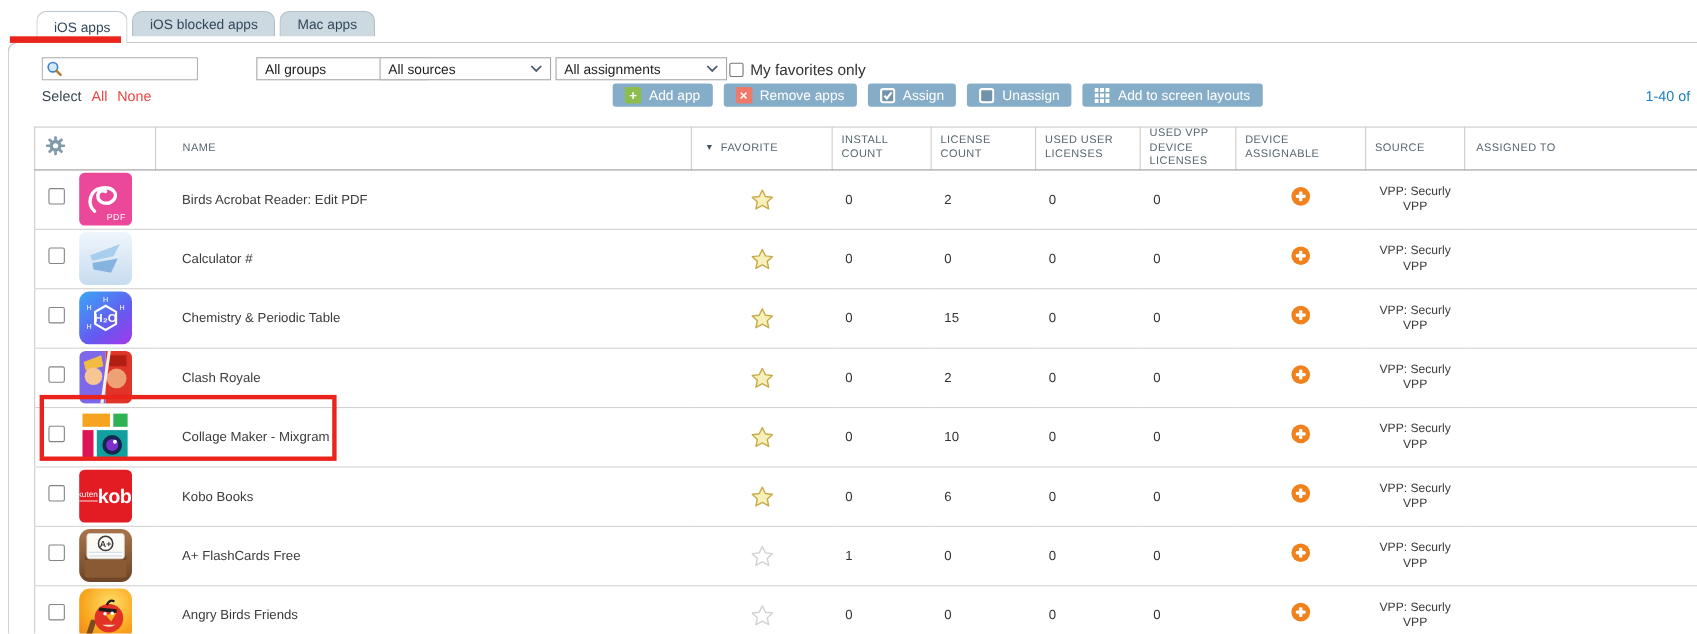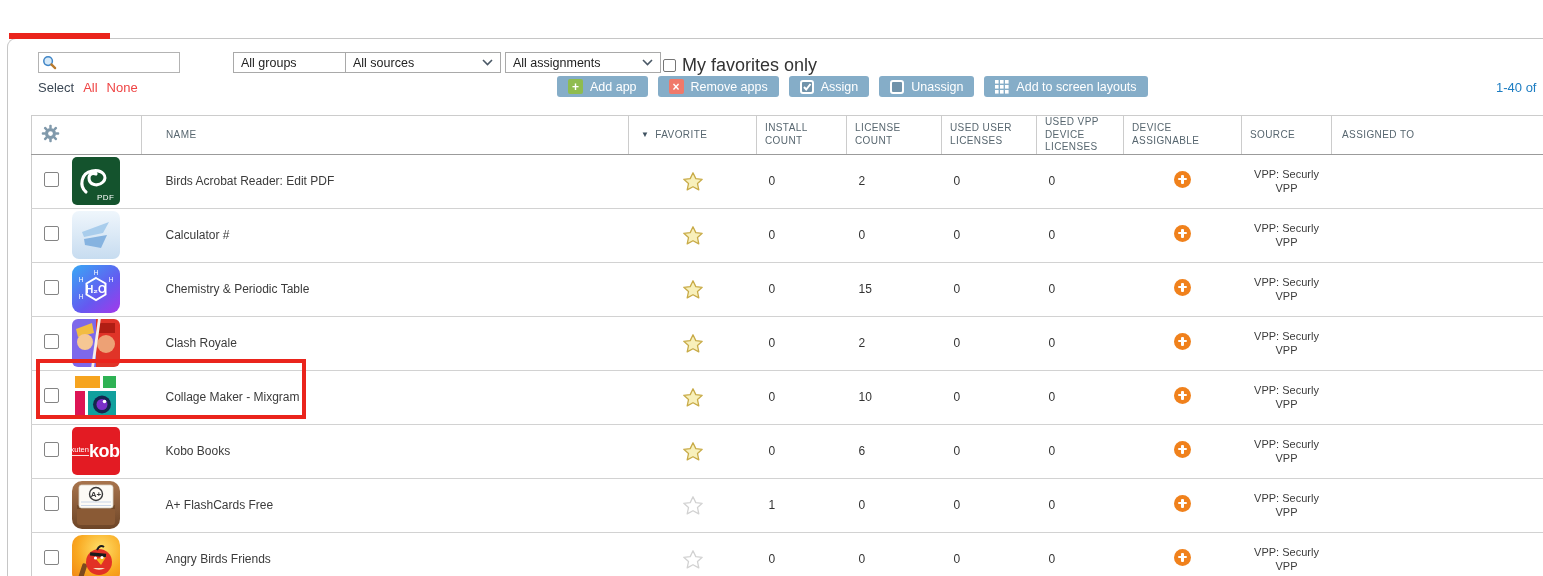--- a/index.html
+++ b/index.html
@@ -17,21 +17,21 @@
   .panel { position:absolute; left:7px; top:38px; width:1545px; height:545px; background:#fff;
            border-top:1px solid #c6c6c6; border-left:1px solid #c6c6c6; border-top-left-radius:9px; z-index:1; }
 
   
   .searchbox { position:absolute; left:38px; top:52px; width:142px; height:21px; z-index:8; }
   .searchbox input { width:100%; height:100%; border:1px solid #b3b3b3; padding:0 4px 0 23px; font-size:12px; color:#333; outline:none; }
   .searchbox .mag { position:absolute; left:4px; top:3px; }
   .dd { position:absolute; top:52px; width:156px; height:21px; border:1px solid #a9a9a9; background:#fff;
         display:flex; align-items:center; justify-content:space-between; padding:0 7px; font-size:12.5px; color:#222; z-index:8; cursor:default;}
   .dd-groups{ left:185px;margin-left:48px; } .dd-sources{ left:345px;justify-content:space-between; } .dd-assign{ left:505px; }
-  .favwrap { position:absolute; left:663px; top:55px; display:flex; align-items:center; gap:6px; font-size:18px; color:#333; z-index:8;}
+  .favwrap { position:absolute; left:663px; top:55px; display:flex; align-items:center; gap:6px; font-size:14px; color:#333; z-index:8;}
   .cb { width:13px; height:13px; border:1px solid #767676; border-radius:2px; background:#fff; display:inline-block; }
 
   
   .selectbar { position:absolute; left:38px; top:80px; display:flex; gap:9px; font-size:13px; color:#3b4754; z-index:8;}
   .link { color:#ef4444; cursor:pointer; }
   .actions { position:absolute; left:557px; top:76px; display:flex; gap:10px; z-index:8; }
   .btn { height:21px; background:#85adc8; color:#fff; font-size:12.5px; border-radius:3px;
          display:flex; align-items:center; gap:7px; padding:0 11px; border:none; cursor:pointer; white-space:nowrap;}
   .btn .sq { width:15px; height:15px; border-radius:2px; display:flex; align-items:center; justify-content:center;
              color:#fff; font-size:12px; font-weight:bold; line-height:1; }
@@ -64,41 +64,52 @@
   .plus-circle::before{ content:""; position:absolute; left:4px; top:7.2px; width:9px; height:2.6px; background:#fff; border-radius:1px;}
   .plus-circle::after { content:""; position:absolute; left:7.2px; top:4px; width:2.6px; height:9px; background:#fff; border-radius:1px;}
 
   .star{ display:inline-block; vertical-align:middle; cursor:pointer; }
   .star-gold polygon{ fill:#f8f0bb; stroke:#c8ab48; }
   .star-gray polygon{ fill:#ffffff; stroke:#d2d2d2; }
 
   
   .ai{ width:48px; height:48px; border-radius:7px; position:relative; overflow:hidden; display:block; }
   .ai svg{ display:block; width:100%; height:100%; }
-  .ai-adobe-acrobat{ background:#14532d; border-radius:5px; }
+  .ai-adobe-acrobat{ background:#ec4899; border-radius:5px; }
   .ai-adobe-acrobat .pdf{ position:absolute; right:5px; bottom:3px; color:#fff; font-size:8px; letter-spacing:.5px; }
   .ai-calculator{ background:linear-gradient(180deg,#eff6fc,#c7dcf0); }
   .ai-chemistry{ background:linear-gradient(140deg,#38a8f5 0%,#6559f0 60%,#a438ea 100%); border-radius:9px; }
   .ai-clash-royale{ border-radius:6px; }
   .ai-collage-maker{ background:#fff; }
   .ai-kobo{ background:#e31b23; border-radius:5px; display:flex; flex-direction:row; align-items:center; justify-content:center; }
   .kobo-r{ color:#fff; font-size:7.5px; border-bottom:1px solid rgba(255,255,255,.85); padding-bottom:1px; margin-bottom:1px; }
   .kobo-k{ color:#fff; font-size:18px; font-weight:bold; line-height:1; letter-spacing:-.5px; }
   .ai-flashcards{ background:linear-gradient(180deg,#a8744c,#6d4527); border-radius:10px; }
   .ai-angry-birds{ background:radial-gradient(circle at 60% 30%,#ffe06a,#f9a820 55%,#ef7d12 100%); border-radius:10px; }
 
   
   .ann-bar{ position:absolute; left:9px; top:33px; width:101px; height:6px; background:#ea241c; z-index:30; }
   .ann-box{ position:absolute; left:36px; top:359px; width:270px; height:60px; border:4px solid #ea241c; z-index:30; }
 </style>
 </head>
 <body>
 
 <div class="stage">
 
+  <div class="tabs">
+    <div class="tab active">
+        <span>iOS apps</span>
+      </div>
+    <div class="tab">
+        <span>iOS blocked apps</span>
+      </div>
+    <div class="tab">
+        <span>Mac apps</span>
+      </div>
+  </div>
 
   <div class="panel"></div>
 
   <div class="searchbox">
     <input type="text" value="" style="">
     <svg class="mag" width="15" height="15" viewBox="0 0 16 16">
       <circle cx="6.5" cy="6.5" r="4.6" fill="#d6e9f8" stroke="#3f85c6" stroke-width="1.6"></circle>
       <line x1="10" y1="10" x2="14" y2="14" stroke="#b97a2c" stroke-width="2.4" stroke-linecap="round"></line>
     </svg>
   </div>

